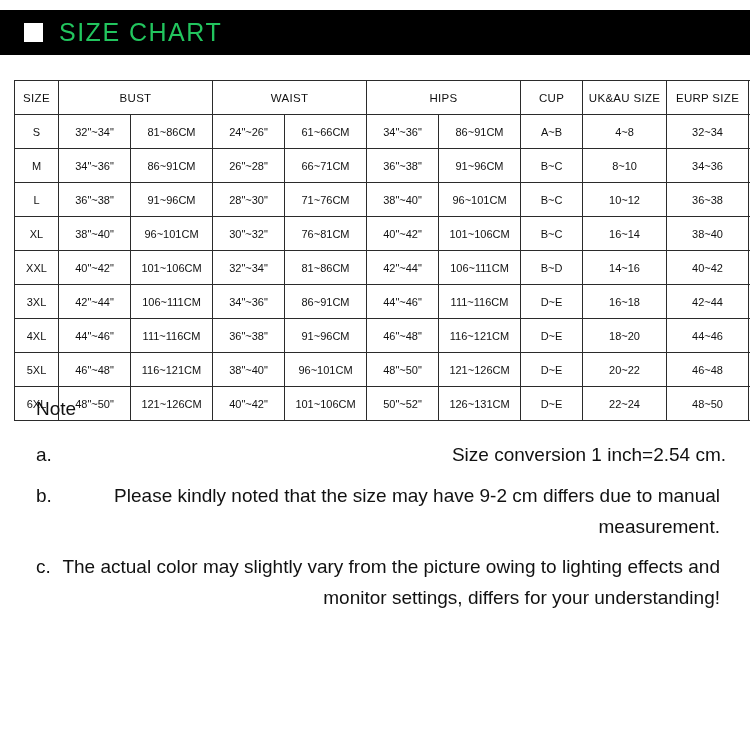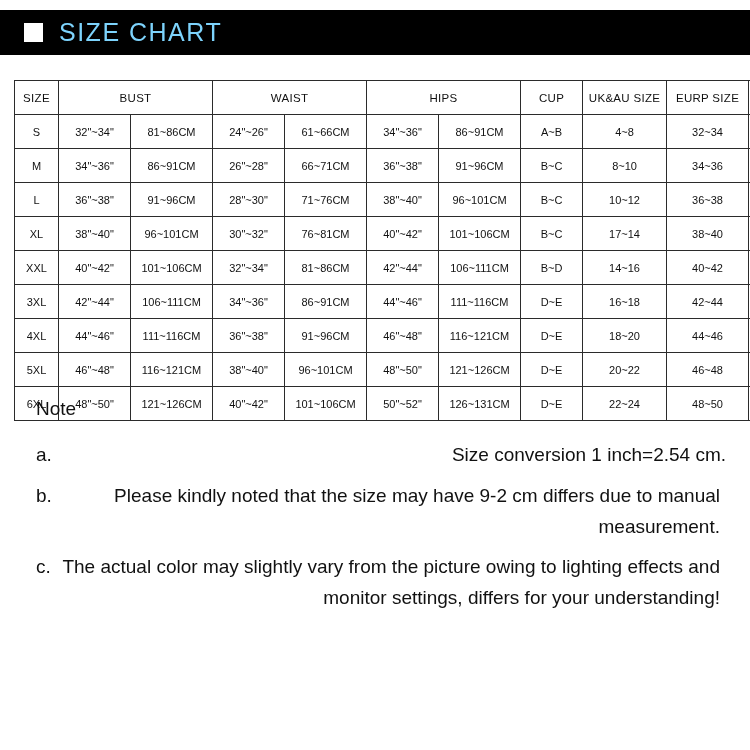--- a/index.html
+++ b/index.html
@@ -34,21 +34,21 @@
     align-items: center;
   }
   .header-square {
     width: 19px;
     height: 19px;
     background: #ffffff;
     margin-left: 24px;
     flex: 0 0 auto;
   }
   .header-title {
-    color: #7dd3fc;
+    color: #22c55e;
     font-size: 25px;
     letter-spacing: 1.5px;
     margin-left: 16px;
     font-weight: 400;
     white-space: nowrap;
   }
 
   
   .table-wrap {
     position: absolute;
@@ -196,21 +196,21 @@
         </tr>
         <tr>
           <td>XL</td>
           <td>38"~40"</td>
           <td>96~101CM</td>
           <td>30"~32"</td>
           <td>76~81CM</td>
           <td>40"~42"</td>
           <td>101~106CM</td>
           <td>B~C</td>
-          <td>17~14</td>
+          <td>16~14</td>
           <td>38~40</td>
           <td>10~12</td>
         </tr>
         <tr>
           <td>XXL</td>
           <td>40"~42"</td>
           <td>101~106CM</td>
           <td>32"~34"</td>
           <td>81~86CM</td>
           <td>42"~44"</td>

